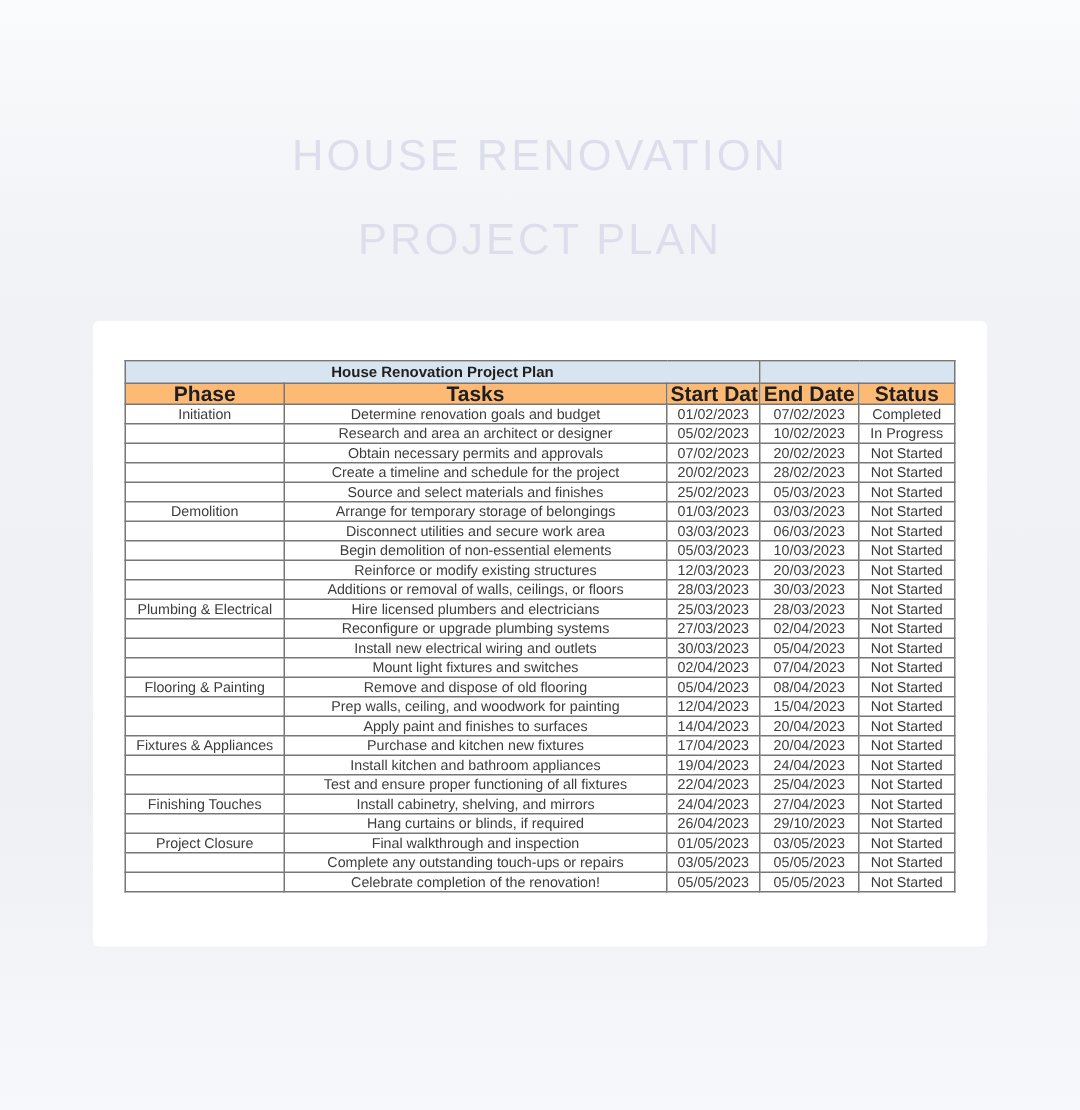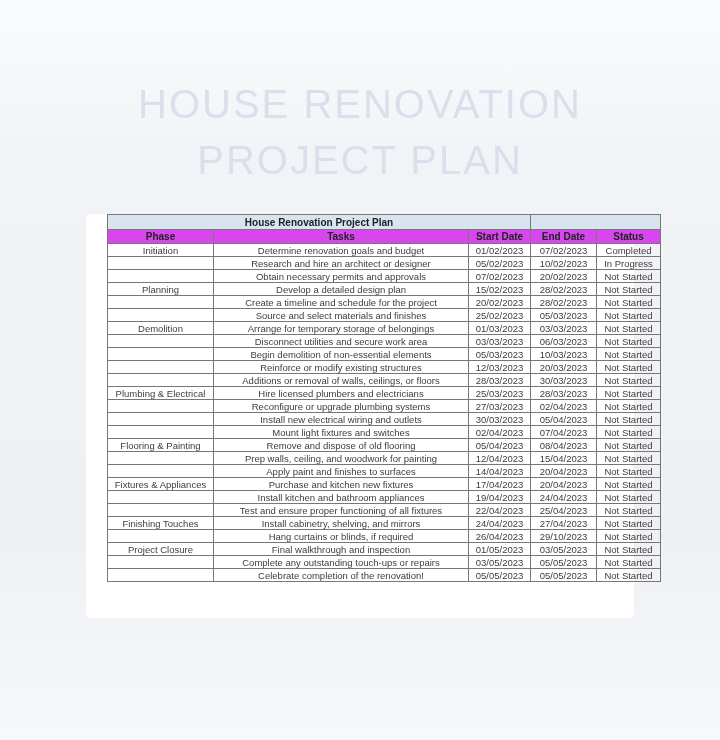--- a/index.html
+++ b/index.html
@@ -13,33 +13,33 @@
   *{box-sizing:border-box;}
   html,body{margin:0;padding:0;}
   body{
     width:720px;height:740px;overflow:hidden;
     background:linear-gradient(180deg,#fafbfd 0%,#f1f3f6 22%,#eef0f3 72%,#f7f8fb 100%);
     font-family:"Liberation Sans",sans-serif;
   }
   .big-title{
     padding-top:76px;
     text-align:center;
-    font-size:40px;
+    font-size:29px;
     line-height:56px;
     letter-spacing:2px;
     font-weight:400;
     color:var(--title-col);
     user-select:none;
   }
   .card{
-    width:548px;
+    width:596px;
     margin:26px auto 0;
     background:#ffffff;
     border-radius:4px;
-    padding:0 21px 36px 21px;
+    padding:26px 21px 36px 21px;
   }
   table{
     border-collapse:collapse;
     table-layout:fixed;
     width:553px;
     border:1px solid var(--outer-border);
   }
   col.c-phase{width:106px;}
   col.c-task{width:255px;}
   col.c-start{width:62px;}
@@ -58,23 +58,23 @@
     overflow:hidden;
   }
   tr.title-row th{
     background:var(--header-fill);
     font-weight:bold;
     font-size:10px;
     color:var(--head-text);
     height:15px;
   }
   tr.header-row th{
-    background:#d946ef;
+    background:#fdba74;
     font-weight:bold;
-    font-size:10px;
+    font-size:14px;
     color:var(--head-text);
     height:14px;
   }
 </style>
 </head>
 <body>
 
 <div class="big-title">
   <div>HOUSE RENOVATION</div>
   <div>PROJECT PLAN</div>
@@ -105,37 +105,30 @@
     <tbody id="table-body">
         <tr>
           <td>Initiation</td>
           <td>Determine renovation goals and budget</td>
           <td>01/02/2023</td>
           <td>07/02/2023</td>
           <td>Completed</td>
         </tr>
         <tr>
           <td></td>
-          <td>Research and hire an architect or designer</td>
+          <td>Research and area an architect or designer</td>
           <td>05/02/2023</td>
           <td>10/02/2023</td>
           <td>In Progress</td>
         </tr>
         <tr>
           <td></td>
           <td>Obtain necessary permits and approvals</td>
           <td>07/02/2023</td>
           <td>20/02/2023</td>
-          <td>Not Started</td>
-        </tr>
-        <tr>
-          <td>Planning</td>
-          <td>Develop a detailed design plan</td>
-          <td>15/02/2023</td>
-          <td>28/02/2023</td>
           <td>Not Started</td>
         </tr>
         <tr>
           <td></td>
           <td>Create a timeline and schedule for the project</td>
           <td>20/02/2023</td>
           <td>28/02/2023</td>
           <td>Not Started</td>
         </tr>
         <tr>

